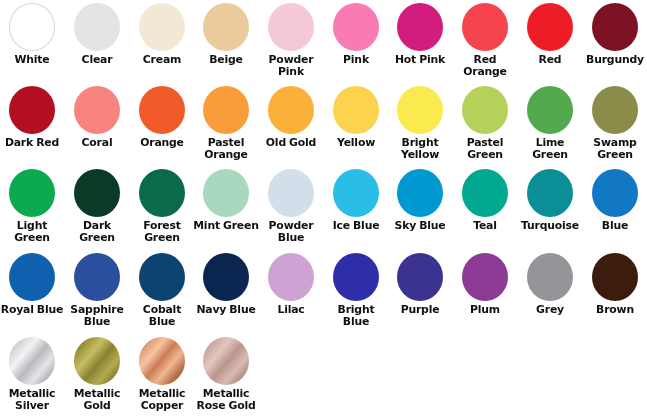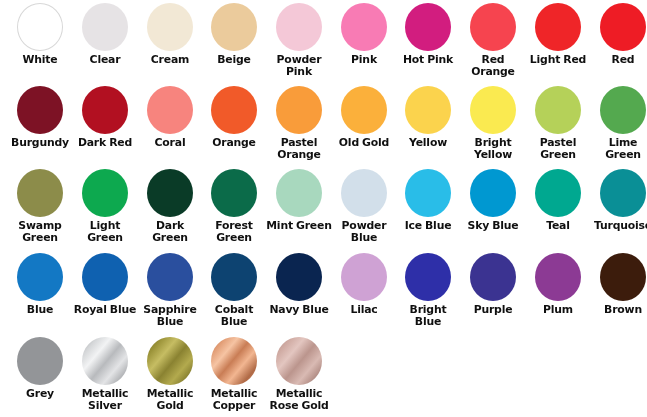--- a/index.html
+++ b/index.html
@@ -13,21 +13,20 @@
     overflow: hidden;
     font-family: "DejaVu Sans", sans-serif;
   }
   #palette-grid {
     display: grid;
     grid-template-columns: repeat(10, 64.7px);
     grid-template-rows: 83px 83px 84px 84px 83px;
     width: 647px;
     height: 315px;
     box-sizing: border-box;
-    padding-left: 8px;
   }
   .swatch-cell {
     position: relative;
     display: flex;
     flex-direction: column;
     align-items: center;
     justify-content: flex-start;
     overflow: visible;
     padding-top: 3px;
     box-sizing: border-box;
@@ -88,24 +87,20 @@
     </div>
     <div class="swatch-cell">
       <div class="swatch-dot" style="background: rgb(210, 29, 127);"></div>
       <div class="swatch-label">Hot Pink</div>
     </div>
     <div class="swatch-cell">
       <div class="swatch-dot" style="background: rgb(246, 68, 79);"></div>
       <div class="swatch-label">Red Orange</div>
     </div>
     <div class="swatch-cell">
-      <div class="swatch-dot" style="background: rgb(239, 37, 40);"></div>
-      <div class="swatch-label">Light Red</div>
-    </div>
-    <div class="swatch-cell">
       <div class="swatch-dot" style="background: rgb(238, 28, 37);"></div>
       <div class="swatch-label">Red</div>
     </div>
     <div class="swatch-cell">
       <div class="swatch-dot" style="background: rgb(125, 18, 37);"></div>
       <div class="swatch-label">Burgundy</div>
     </div>
     <div class="swatch-cell">
       <div class="swatch-dot" style="background: rgb(178, 16, 33);"></div>
       <div class="swatch-label">Dark Red</div>
@@ -212,26 +207,26 @@
     </div>
     <div class="swatch-cell">
       <div class="swatch-dot" style="background: rgb(59, 51, 145);"></div>
       <div class="swatch-label">Purple</div>
     </div>
     <div class="swatch-cell">
       <div class="swatch-dot" style="background: rgb(140, 58, 148);"></div>
       <div class="swatch-label">Plum</div>
     </div>
     <div class="swatch-cell">
+      <div class="swatch-dot" style="background: rgb(147, 149, 152);"></div>
+      <div class="swatch-label">Grey</div>
+    </div>
+    <div class="swatch-cell">
       <div class="swatch-dot" style="background: rgb(60, 28, 12);"></div>
       <div class="swatch-label">Brown</div>
-    </div>
-    <div class="swatch-cell">
-      <div class="swatch-dot" style="background: rgb(147, 149, 152);"></div>
-      <div class="swatch-label">Grey</div>
     </div>
     <div class="swatch-cell">
       <div class="swatch-dot" style="background-image: linear-gradient(130deg, rgb(155, 157, 160) 0%, rgb(212, 214, 216) 18%, rgb(242, 243, 244) 34%, rgb(184, 186, 189) 52%, rgb(227, 228, 230) 70%, rgb(169, 171, 174) 88%, rgb(207, 209, 211) 100%);"></div>
       <div class="swatch-label">Metallic Silver</div>
     </div>
     <div class="swatch-cell">
       <div class="swatch-dot" style="background-image: linear-gradient(130deg, rgb(111, 106, 40) 0%, rgb(154, 146, 56) 18%, rgb(198, 189, 99) 36%, rgb(138, 130, 49) 54%, rgb(179, 170, 78) 72%, rgb(124, 117, 41) 90%, rgb(162, 154, 66) 100%);"></div>
       <div class="swatch-label">Metallic Gold</div>
     </div>
     <div class="swatch-cell">

